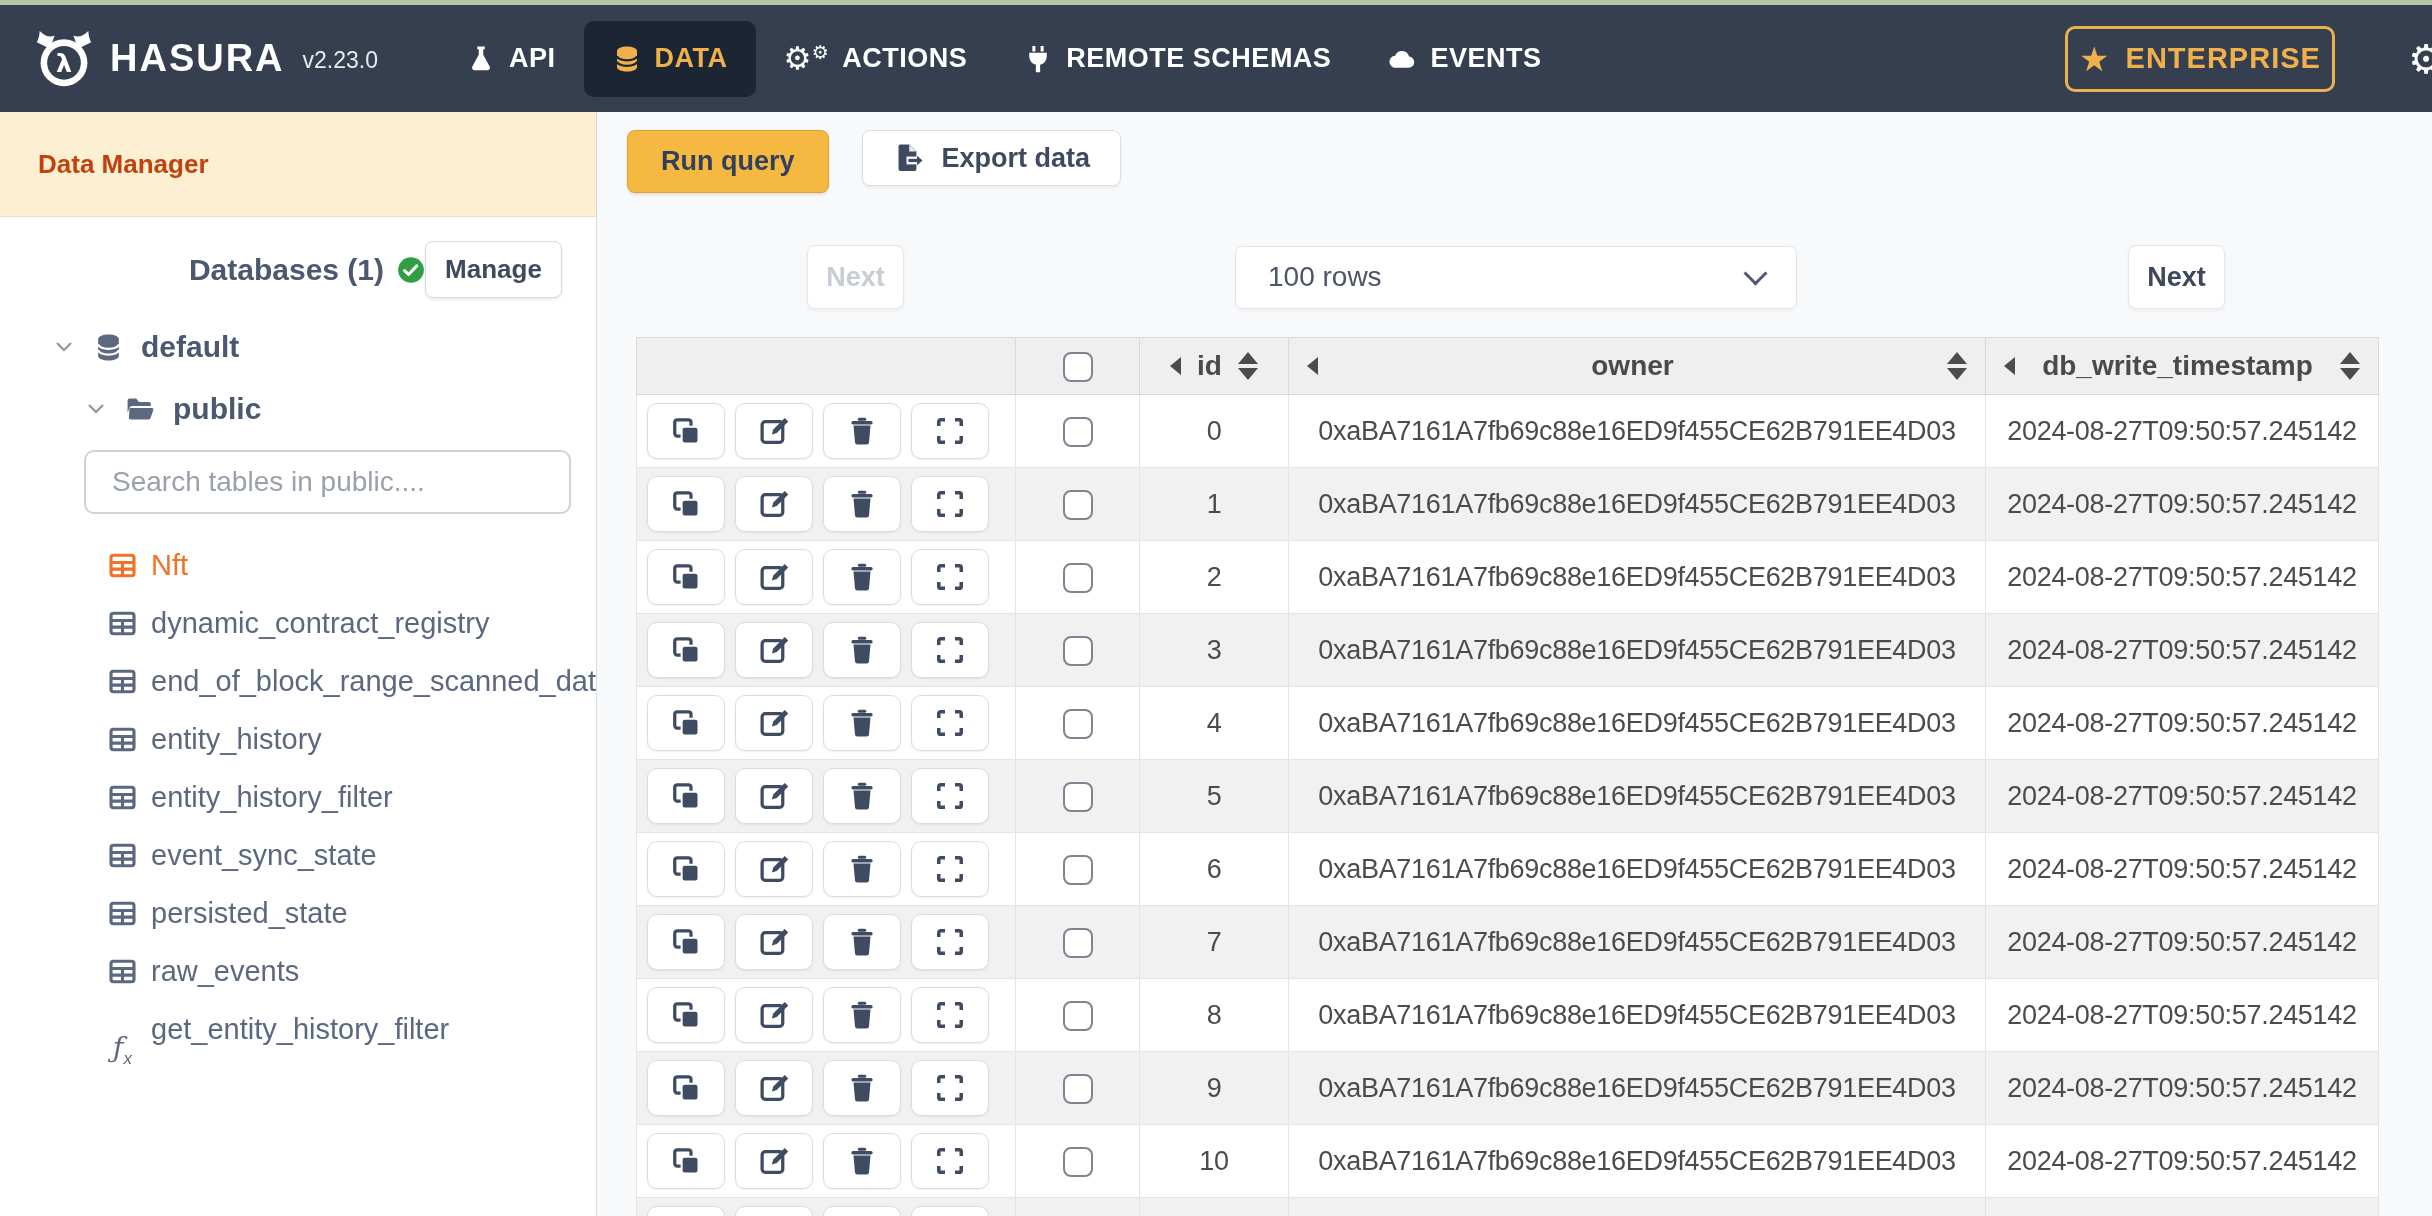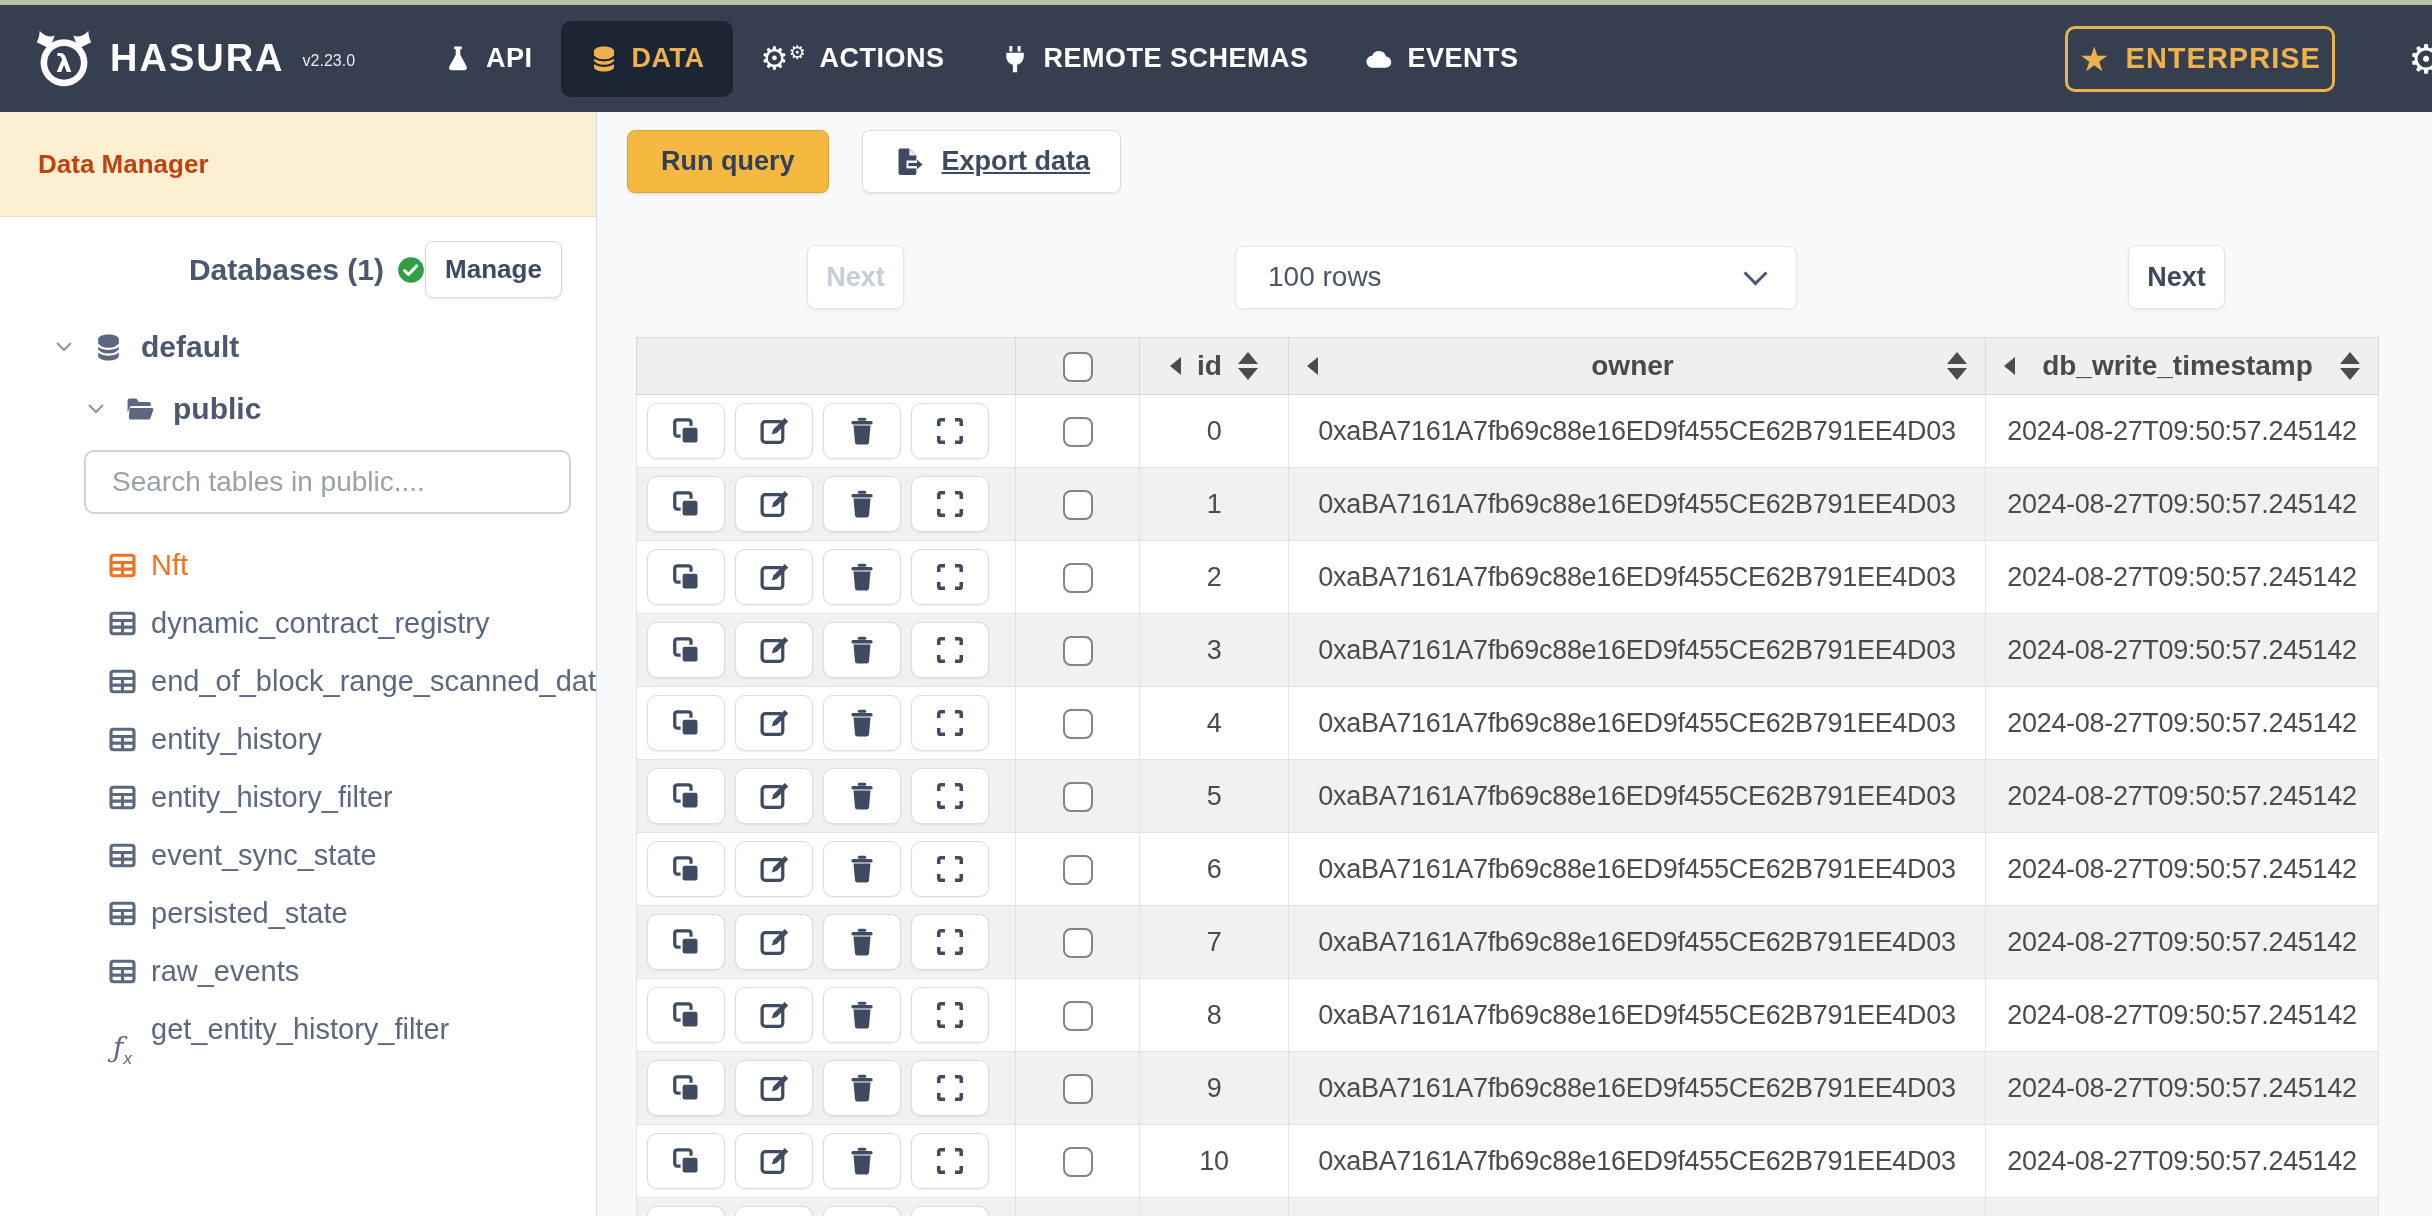--- a/index.html
+++ b/index.html
@@ -6,21 +6,21 @@
   html,body { width: 2432px; height: 1216px; overflow: hidden;
     font-family: "Liberation Sans", "DejaVu Sans", sans-serif; background:#f8f9fb; }
 
   
   .top-strip { height:5px; background:#b2c4a5; }
   .navbar { height:107px; background:#353f4f; display:flex; align-items:center;
     padding-left:34px; position:relative; }
   .brand { display:flex; align-items:center; }
   .logo { width:60px; height:60px; }
   .brand-name { font-size:38px; font-weight:700; color:#fff; letter-spacing:2px; margin-left:16px; }
-  .version { font-size:16px; color:#e9ebef; margin-left:18px; margin-top:4px; }
+  .version { font-size:23px; color:#e9ebef; margin-left:18px; margin-top:4px; }
   .nav { display:flex; align-items:center; margin-left:60px; height:100%; }
   .nav-item { display:flex; align-items:center; gap:13px; color:#fff; font-weight:700;
     font-size:27px; letter-spacing:.5px; padding:0 28px; height:76px; border-radius:10px; cursor:pointer; }
   .nav-item .nic { width:30px; height:30px; fill:#fff; }
   .nav-item.active { background:#1b2534; color:#f0b14d; }
   .nav-item.active .nic { fill:#f0b14d; }
   .gears-glyph { color:#fff; font-size:31px; line-height:1; font-family:"DejaVu Sans", sans-serif; }
   .enterprise { position:absolute; right:97px; top:50%; transform:translateY(-50%);
     width:270px; height:66px; background:transparent; border:3px solid #e9b34c; border-radius:10px;
     color:#f0b14d; font-weight:700; font-size:29px; letter-spacing:1px;
@@ -65,23 +65,23 @@
   .fn-ic { font-family:"DejaVu Serif", serif; font-style:italic; font-size:28px; color:#5b6880;
     width:29px; text-align:center; flex:none;margin-top:42px; }
   .fn-ic sub { font-size:17px; font-family:"Liberation Sans", sans-serif; }
 
   
   .main { flex:1; background:#f8f9fb; position:relative; overflow:hidden; }
   .toolbar { padding:18px 0 0 30px; display:flex; gap:33px; }
   .btn-run { height:63px; padding:0 33px; background:#f5b840; border:1px solid #d9a233; border-radius:8px;
     font-size:27px; font-weight:700; color:#32405b; box-shadow:0 2px 3px rgba(0,0,0,.10); cursor:pointer;
     font-family:"Liberation Sans", sans-serif; }
-  .btn-export { height:63px; padding:0 30px; background:#fff; border:1px solid #dadee4; border-radius:8px;
+  .btn-export { height:56px; padding:0 30px; background:#fff; border:1px solid #dadee4; border-radius:8px;
     display:flex; align-items:center; gap:17px; font-size:27px; font-weight:700; color:#3d4a5f;
-    box-shadow:0 2px 3px rgba(0,0,0,.06); cursor:pointer; font-family:"Liberation Sans", sans-serif;text-decoration:underline; }
+    box-shadow:0 2px 3px rgba(0,0,0,.06); cursor:pointer; font-family:"Liberation Sans", sans-serif; }
   .btn-export svg { width:32px; height:32px; }
   .pagination { margin-top:52px; display:flex; align-items:center; justify-content:space-between;
     padding:0 207px 0 210px; }
   .btn-prev, .btn-next { width:97px; height:64px; background:#fff; border:1px solid #e3e6ea; border-radius:8px;
     font-size:27px; font-weight:700; box-shadow:0 2px 4px rgba(0,0,0,.05); cursor:pointer;
     font-family:"Liberation Sans", sans-serif; }
   .btn-prev { color:#c8cdd5; }
   .btn-next { color:#3c485e; }
   .rows-select { width:562px; height:63px; background:#fff; border:1px solid #e1e4e9; border-radius:8px;
     display:flex; align-items:center; justify-content:space-between; padding:0 32px; font-size:28px;

